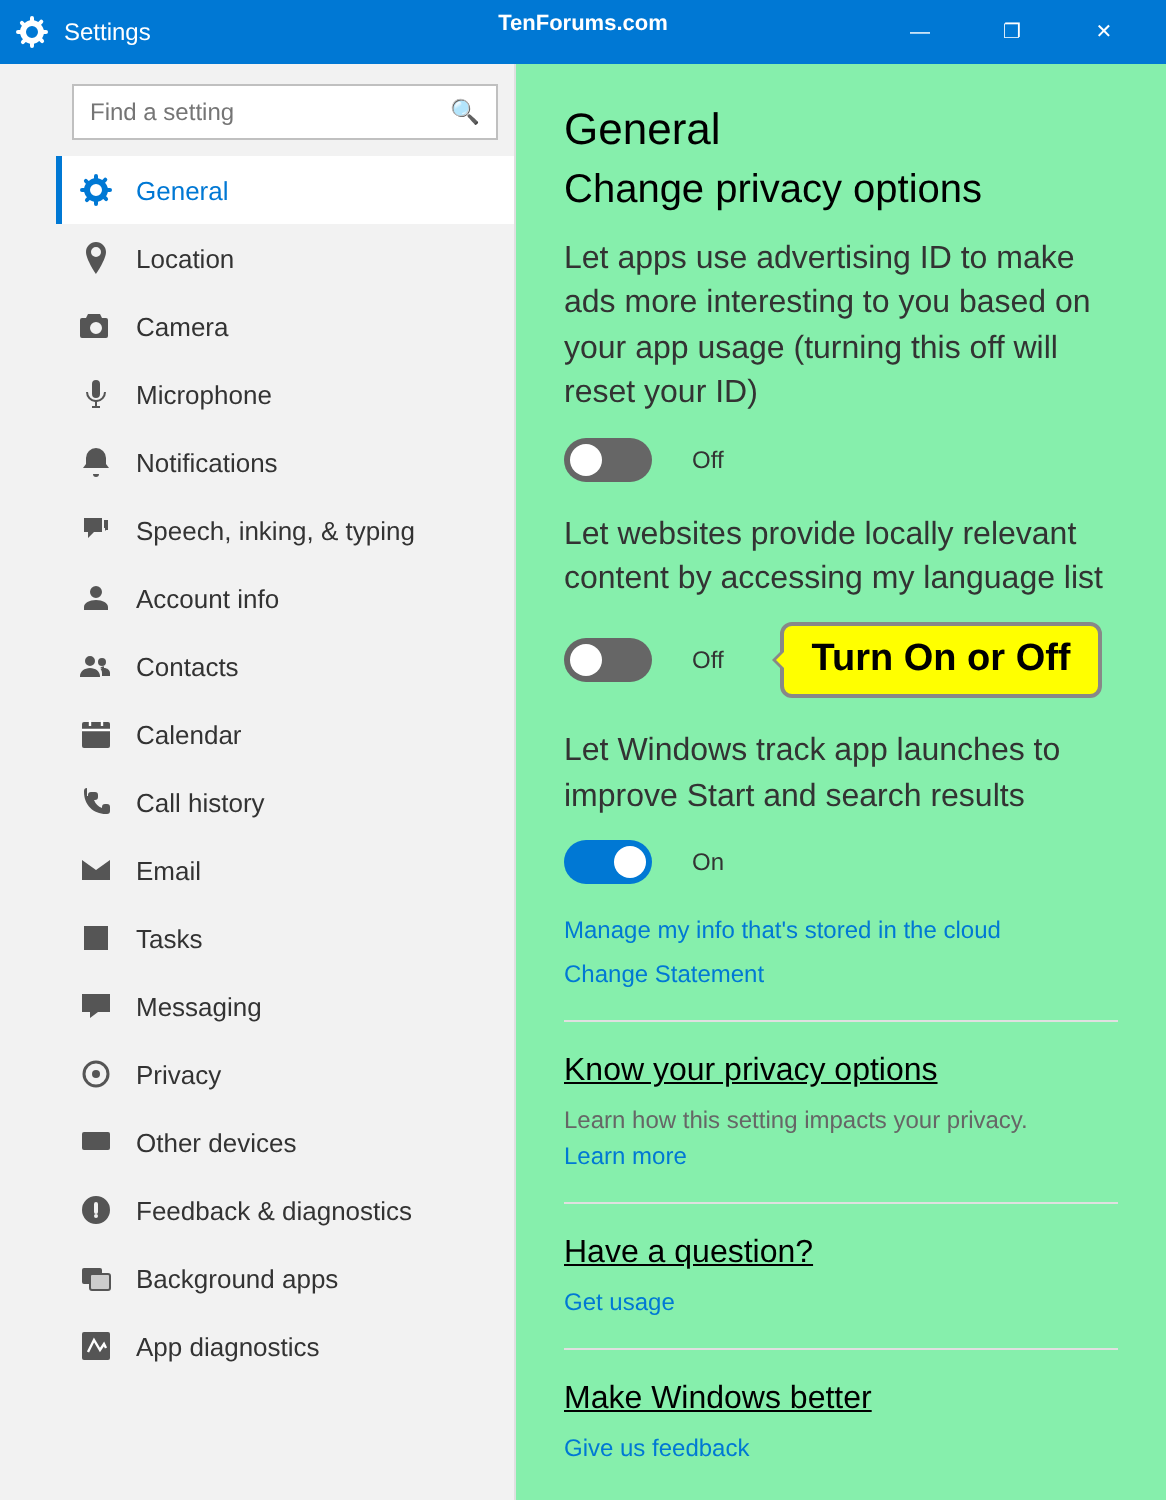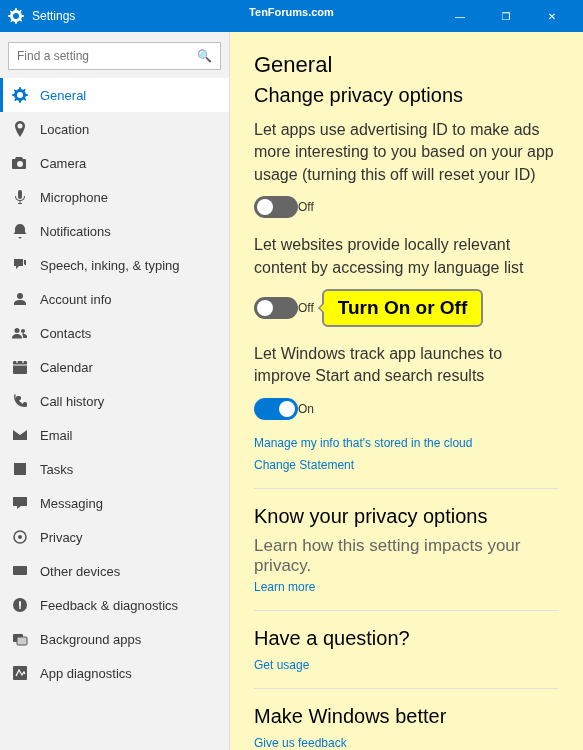--- a/index.html
+++ b/index.html
@@ -38,21 +38,22 @@
       font-weight: bold;
       pointer-events: none;
       z-index: 10;
     }
 
     
     .main-layout {
       display: flex;
       flex: 1;
       overflow: hidden;
-      background: #fef9c3;
+      background: #86efac;
+      margin-left: 28px;
     }
 
     
     .sidebar {
       width: 230px;
       flex-shrink: 0;
       background: #f2f2f2;
       display: flex;
       flex-direction: column;
       overflow-y: auto;
@@ -126,21 +127,21 @@
       font-size: 16px;
       color: #333;
       margin-bottom: 10px;
       line-height: 1.4;
     }
 
     
     .toggle-row {
       display: flex;
       align-items: center;
-      gap: 0;
+      gap: 20px;
       margin-bottom: 16px;
     }
     .toggle {
       width: 44px; height: 22px; border-radius: 11px;
       display: flex; align-items: center;
       cursor: pointer;
       flex-shrink: 0;
       position: relative;
     }
     .toggle.off { background: #666; }
@@ -189,27 +190,28 @@
       color: #0078d4;
       font-size: 12px;
       cursor: pointer;
       display: block;
       margin-bottom: 8px;
     }
 
     .divider { height: 1px; background: #e0e0e0; margin: 16px 0; }
 
     .section-subtitle {
-      font-size: 20px;
+      font-size: 16px;
       font-weight: 400;
       color: #000;
       margin-bottom: 8px;
+      text-decoration: underline;
     }
     .section-desc {
-      font-size: 17px;
+      font-size: 12px;
       color: #666;
       margin-bottom: 4px;
     }
   </style>
 </head>
 <body>
 
 <div class="titlebar">
   <div class="titlebar-icon">
     <svg viewBox="0 0 16 16">

